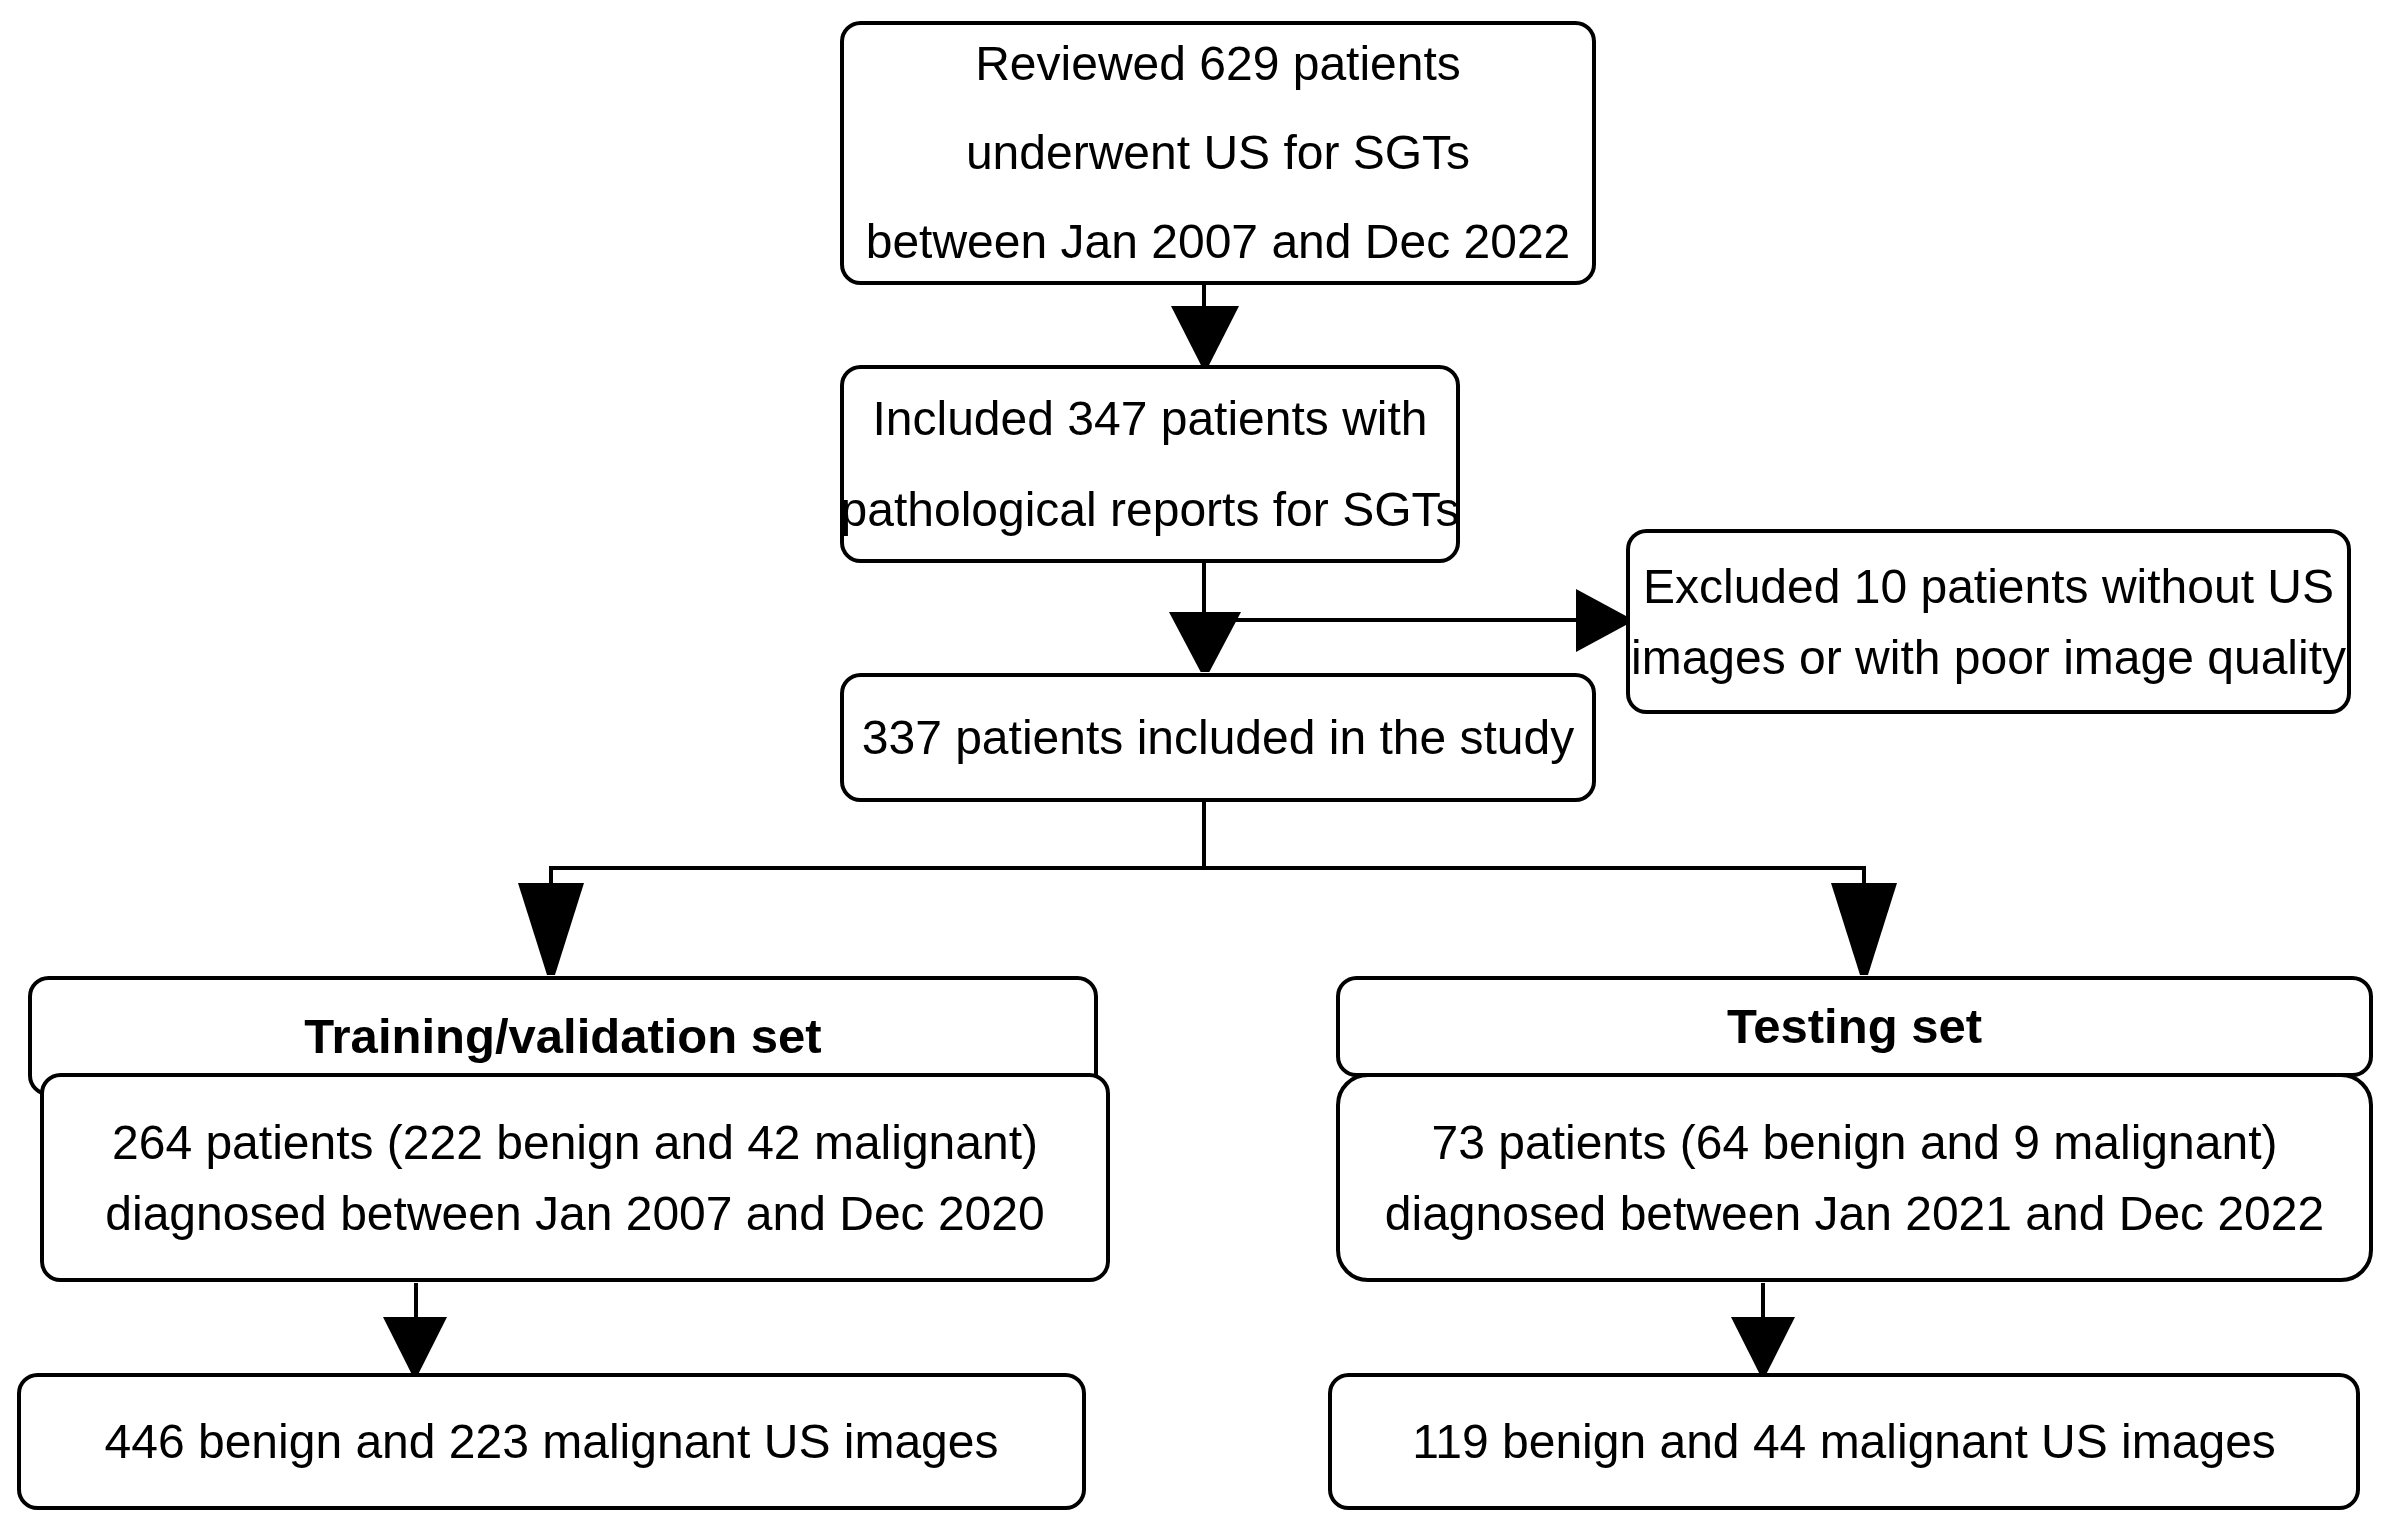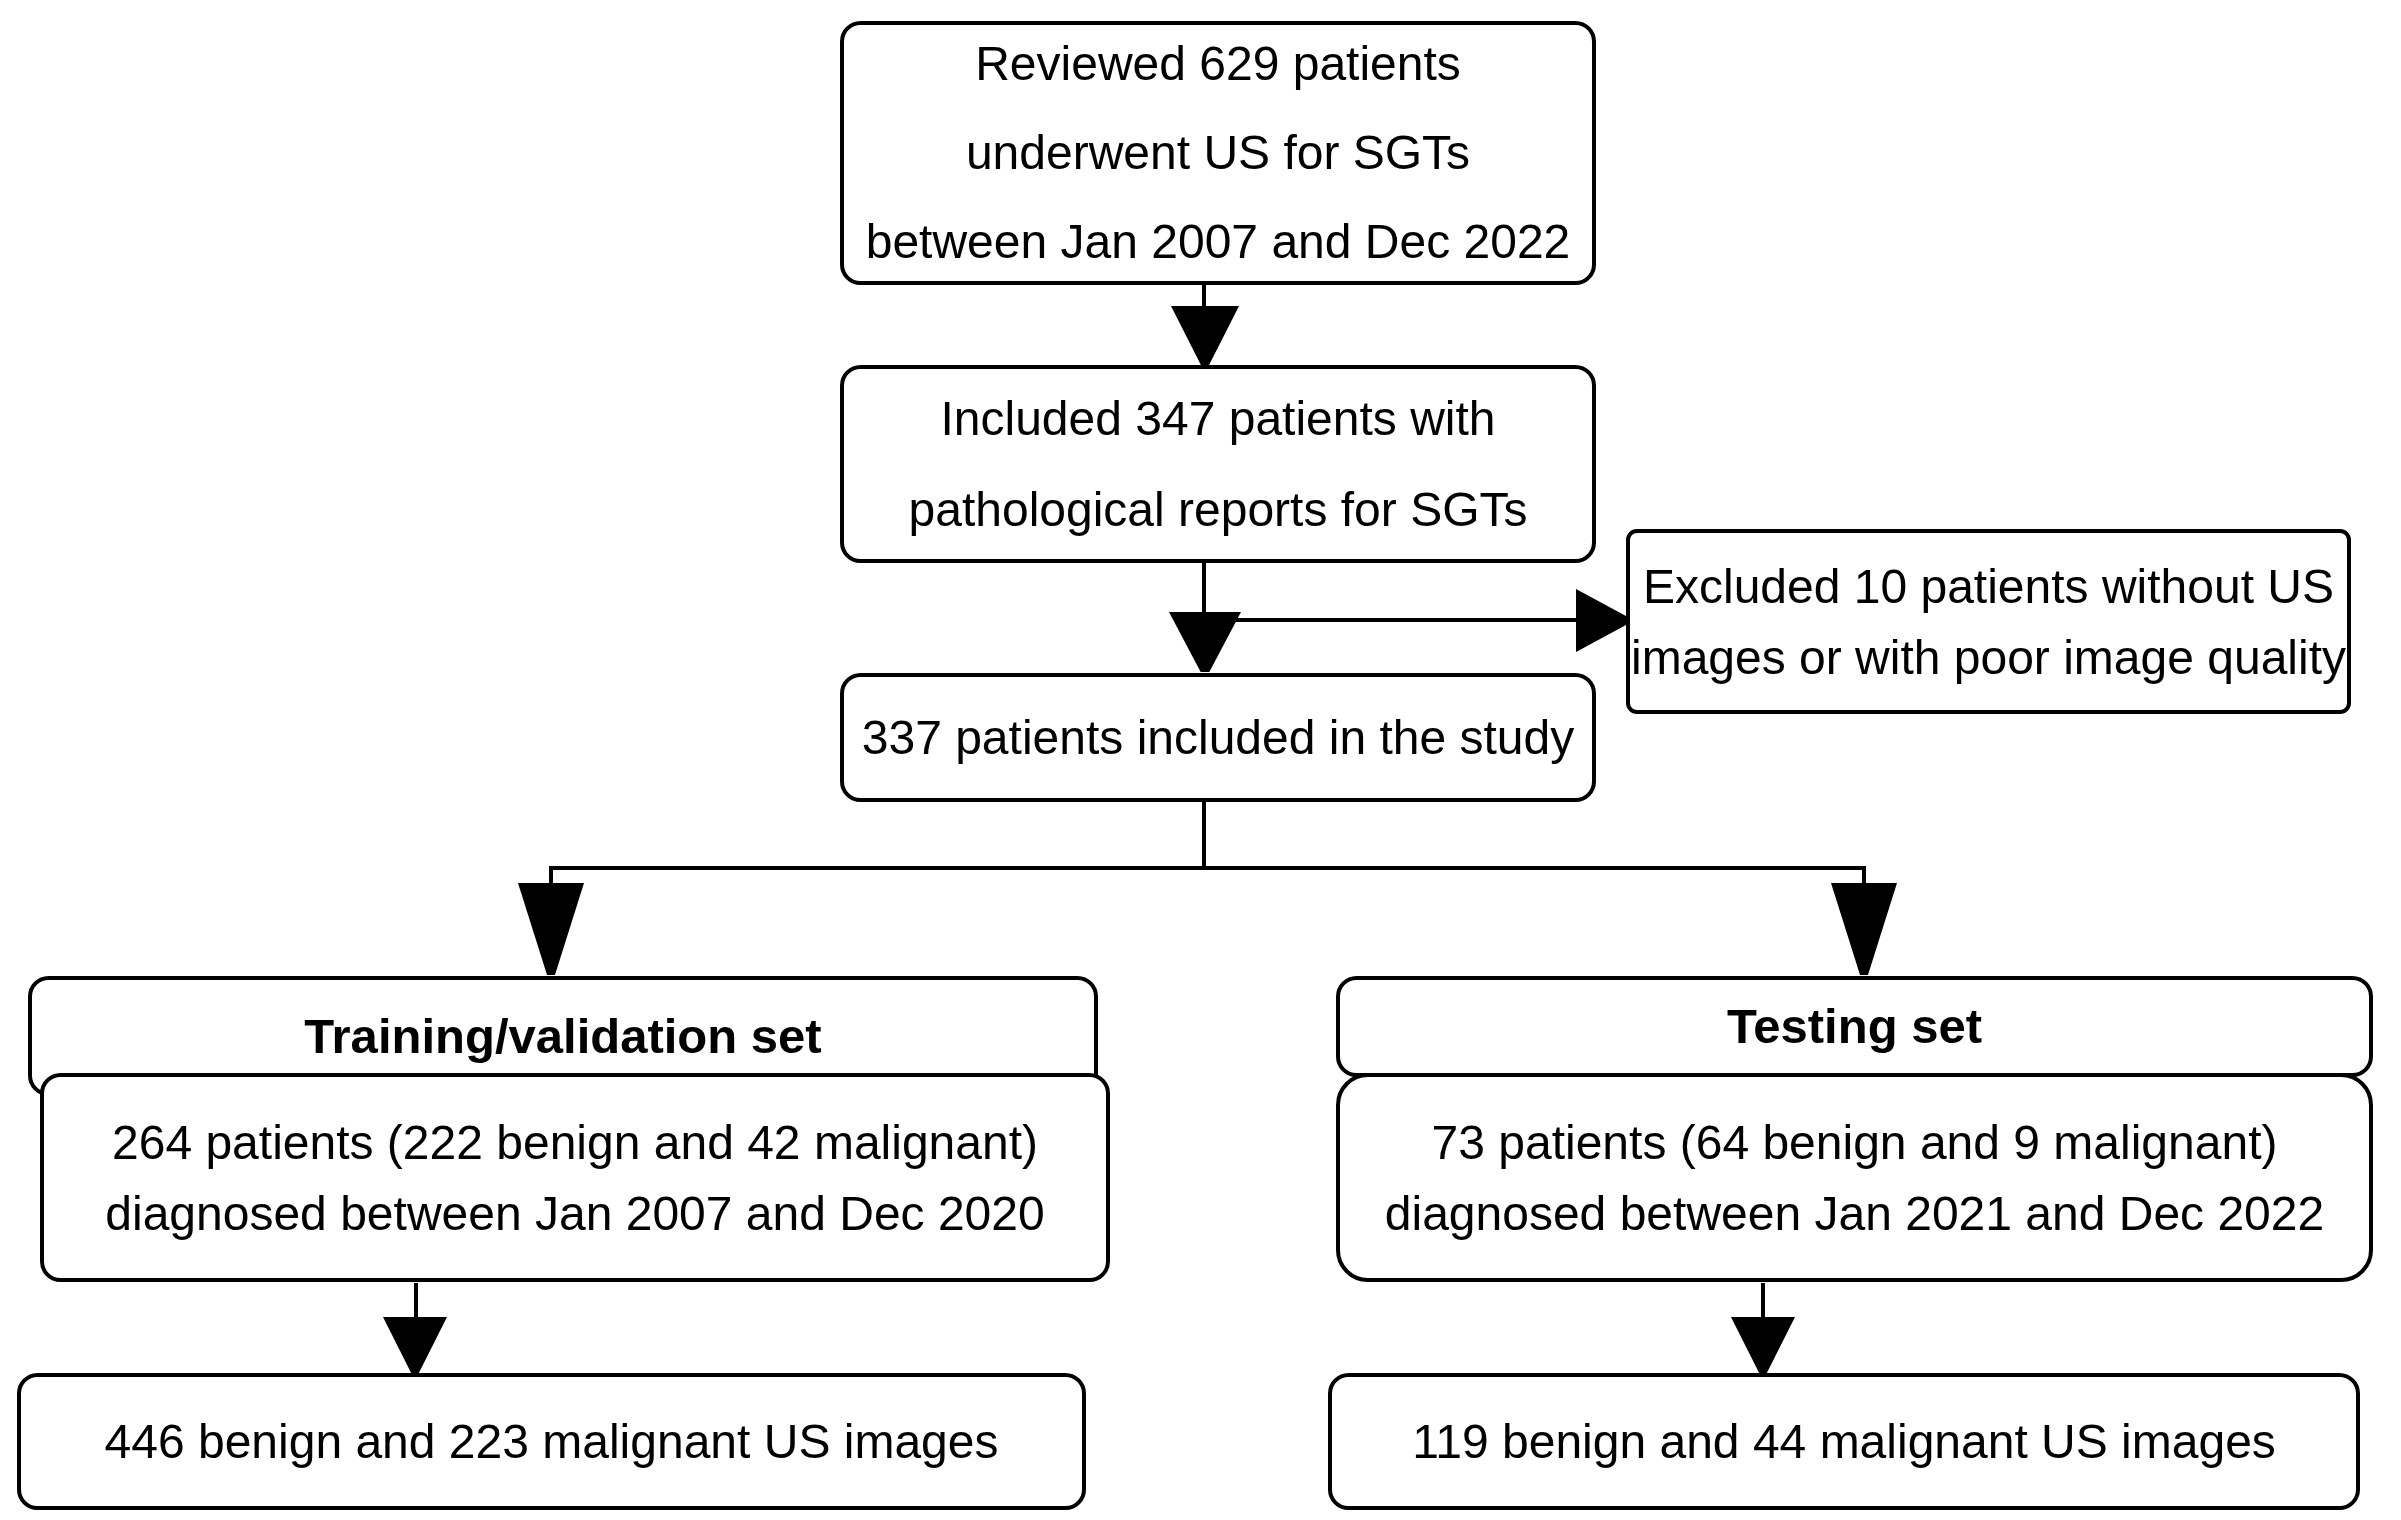--- a/index.html
+++ b/index.html
@@ -52,23 +52,23 @@
   }
 
   .head-right {
     position: absolute;
     background: #000000;
     clip-path: polygon(0% 0%, 0% 100%, 100% 57%, 100% 43%);
   }
 
   
   #box-reviewed { left: 840px; top: 20.5px;   width: 756px; height: 264px; gap: 18px; }
-  #box-included { left: 840px; top: 365px;  width: 756px; height: 198px; gap: 20px; }
+  #box-included { left: 840px; top: 365px;  width: 620px; height: 198px; gap: 20px; }
   #box-study    { left: 840px; top: 673px; width: 756px; height: 129px; }
-  #box-excluded { left: 1626px; top: 529px;  width: 725px; height: 185px; border-radius: 11px; }
+  #box-excluded { left: 1626px; top: 529px;  width: 725px; height: 185px; }
 
   
   #box-training-title  { left: 28px;   top: 976px; width: 1070px; height: 120px; }
   #box-training-detail { left: 40px;   top: 1073px; width: 1070px; height: 209px; }
   #box-training-images { left: 17px;   top: 1373px; width: 1069px; height: 137px; }
 
   #box-testing-title   { left: 1336px; top: 976px; width: 1037px; height: 101px; }
   #box-testing-detail  { left: 1336px; top: 1073px; width: 1037px; height: 209px; border-radius: 32px; }
   #box-testing-images  { left: 1328px; top: 1373px; width: 1032px; height: 137px; }
 

